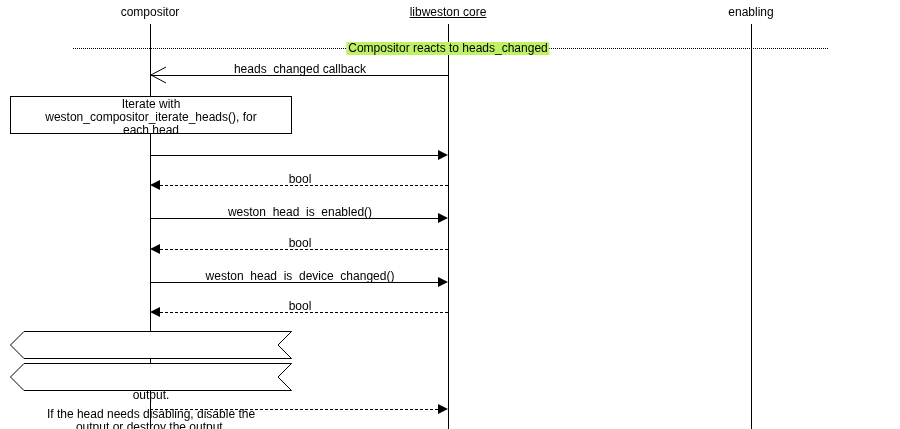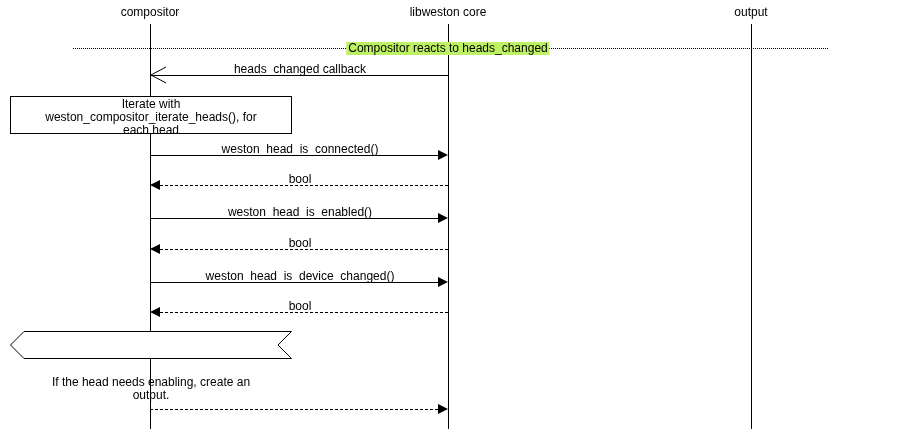--- a/index.html
+++ b/index.html
@@ -115,39 +115,38 @@
     padding: 0 18px;
     margin-top: 45px;
   }
 </style>
 </head>
 <body>
 
 <div id="canvas">
 
   <div class="participant-label" style="left:150px;">compositor</div>
-  <div class="participant-label" style="left:448px;">libweston core</div>
-  <div class="participant-label" style="left:751px;">output</div>
+  <div class="participant-label" style="left:448px;text-decoration:underline;">libweston core</div>
+  <div class="participant-label" style="left:751px;">enabling</div>
 
   <div class="lifeline" style="left:150px; top:24px; height:405px;"></div>
   <div class="lifeline" style="left:448px; top:24px; height:405px;"></div>
   <div class="lifeline" style="left:751px; top:24px; height:405px;"></div>
 
   <div class="divider-line" style="left:73px; top:48px; width:755px;"></div>
   <div class="divider-caption" style="left:448px; top:42px;">Compositor reacts to heads_changed</div>
 
   <div class="msg-label" style="left:300px; top:62px;">heads_changed callback</div>
   <div class="msg solid" style="left:150px; top:75px; width:298px;"></div>
   <div class="head-open-left" style="left:150px; top:66px;">
     <svg width="18" height="18" viewBox="0 0 18 18">
       <path d="M 16 1 L 1 9 L 16 17" fill="none" stroke="#000" stroke-width="1"></path>
     </svg>
   </div>
 
-  <div class="msg-label" style="left:300px; top:142px;">weston_head_is_connected()</div>
   <div class="msg solid" style="left:150px; top:155px; width:288px;"></div>
   <div class="head-filled-right" style="left:438px; top:150px;"></div>
 
   <div class="msg-label" style="left:300px; top:172px;">bool</div>
   <div class="msg dashed" style="left:160px; top:185px; width:288px;"></div>
   <div class="head-filled-left" style="left:150px; top:180px;"></div>
 
   <div class="msg-label" style="left:300px; top:205px;text-align:center;">weston_head_is_enabled()</div>
   <div class="msg solid" style="left:150px; top:218px; width:288px;"></div>
   <div class="head-filled-right" style="left:438px; top:213px;"></div>
@@ -169,17 +168,24 @@
 each head</div>
 
   <div class="cond-wrap" style="left:10px; top:331px; width:282px; height:28px;">
     <svg width="282" height="28" viewBox="0 0 282 28" preserveAspectRatio="none">
       <path d="M 14 0.5 L 281.5 0.5 L 268 14 L 281.5 27.5 L 14 27.5 L 0.5 14 Z" fill="#ffffff" stroke="#000000" stroke-width="1"></path>
     </svg>
     <div class="cond-text" style="top:0px;">If the head needs enabling, create an
 output.</div>
   </div>
 
+  <div class="cond-wrap" style="left:10px; top:363px; width:282px; height:28px;">
+    <svg width="282" height="28" viewBox="0 0 282 28" preserveAspectRatio="none">
+      <path d="M 14 0.5 L 281.5 0.5 L 268 14 L 281.5 27.5 L 14 27.5 L 0.5 14 Z" fill="#ffffff" stroke="#000000" stroke-width="1"></path>
+    </svg>
+    <div class="cond-text" style="top:0px;">If the head needs disabling, disable the
+output or destroy the output.</div>
+  </div>
 
   <div class="msg dashed" style="left:150px; top:409px; width:288px;"></div>
   <div class="head-filled-right" style="left:438px; top:404px;"></div>
 
 </div>
 
 </body></html>

